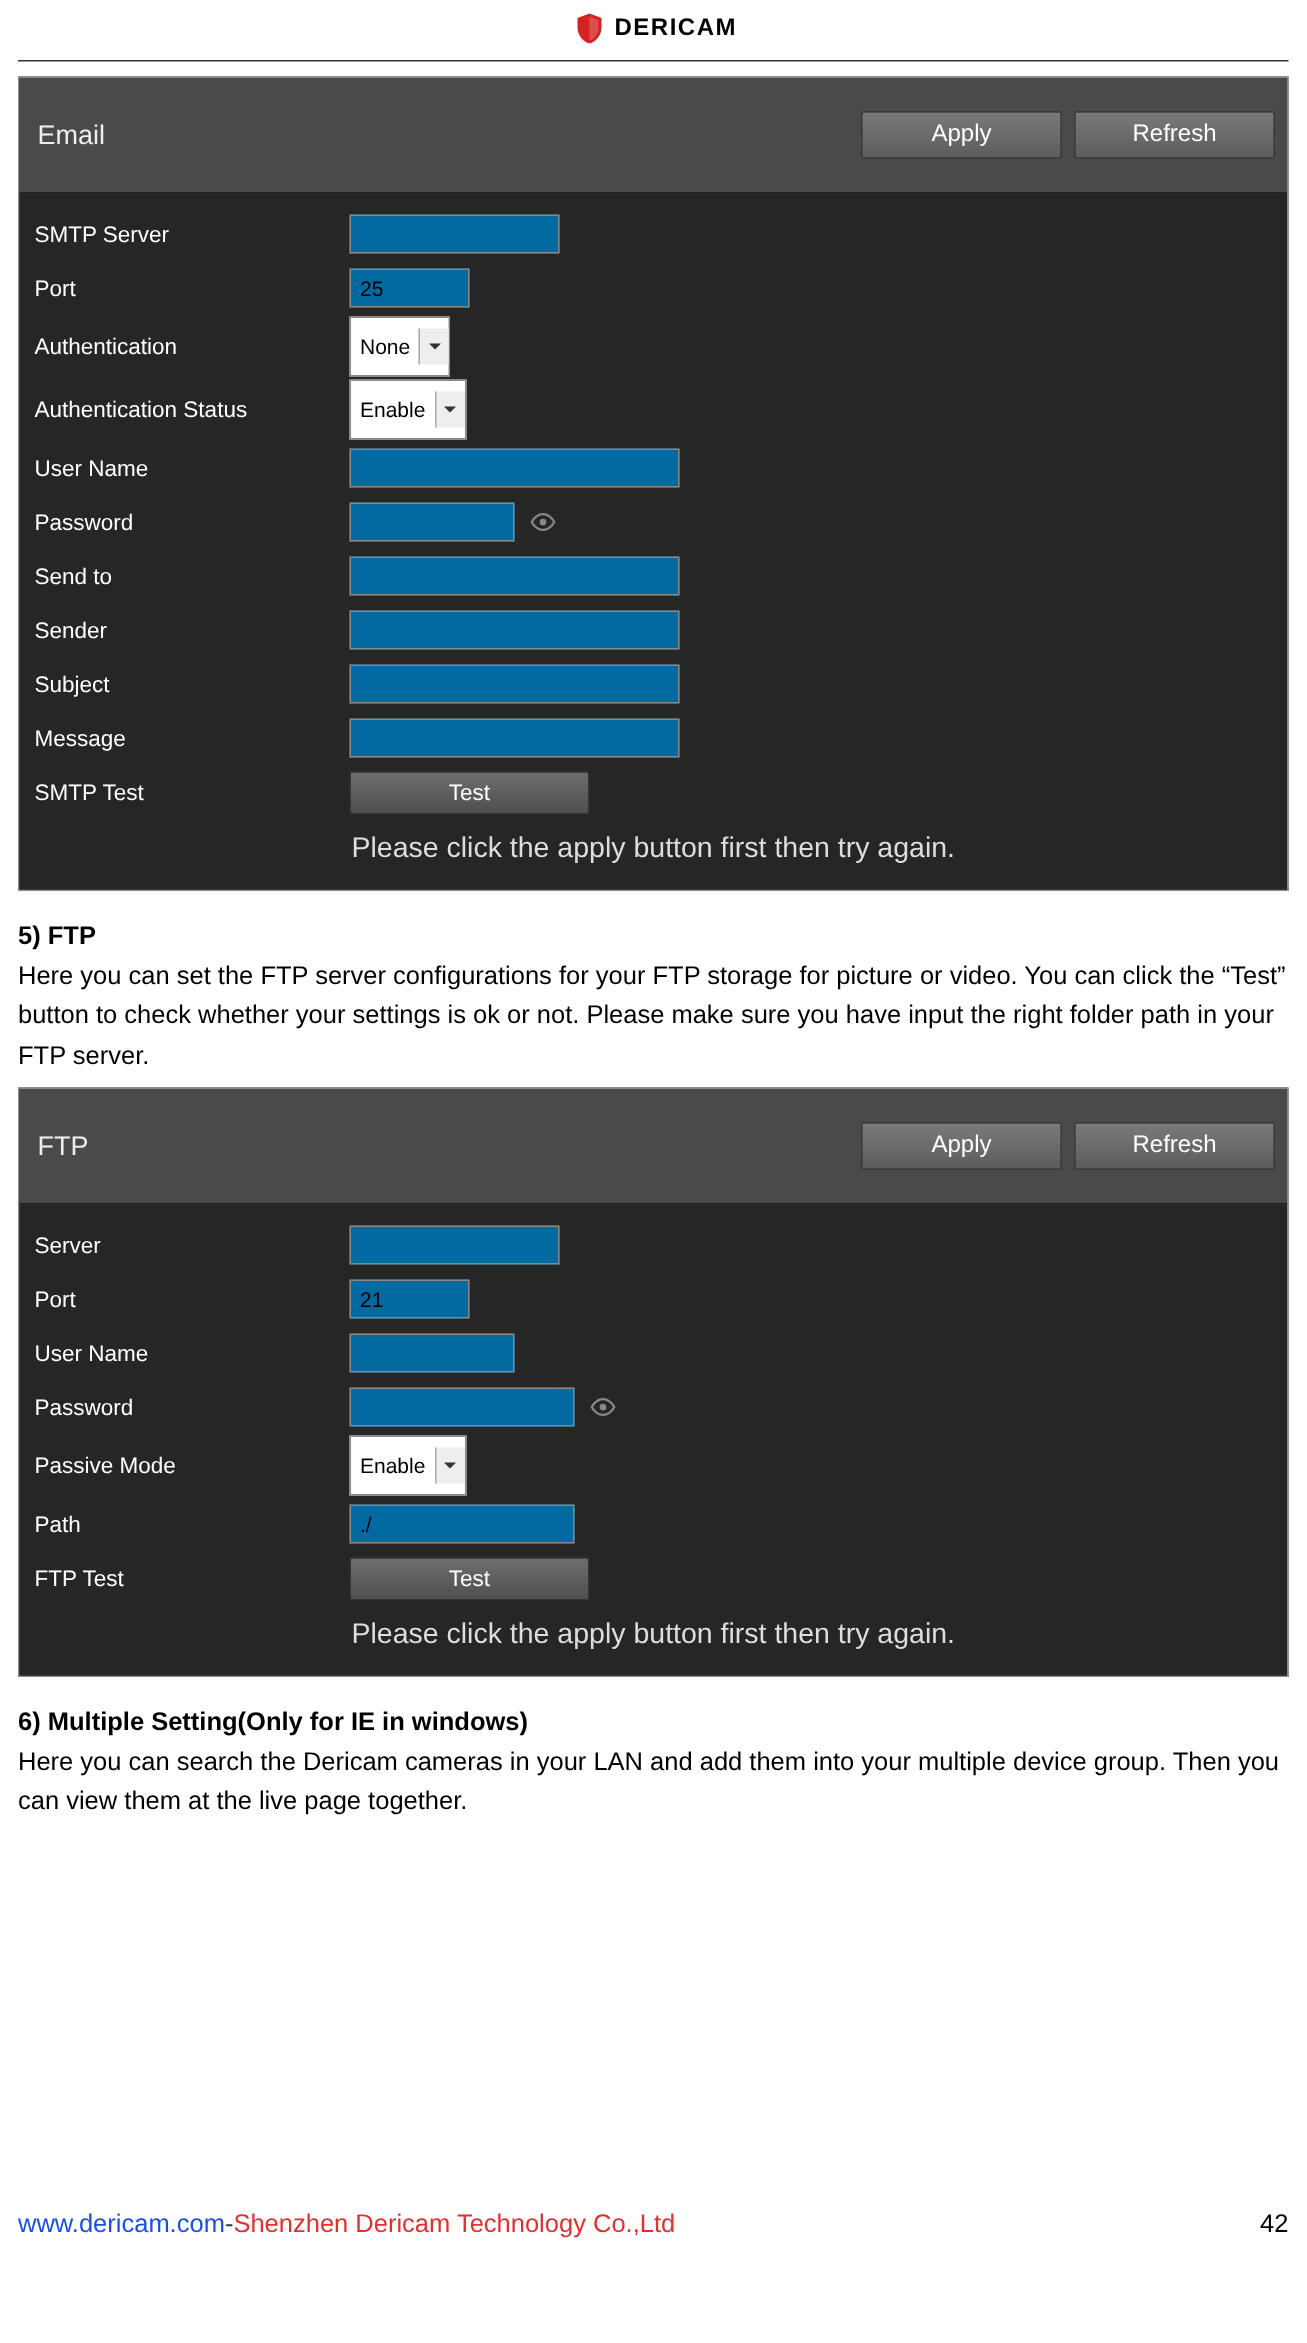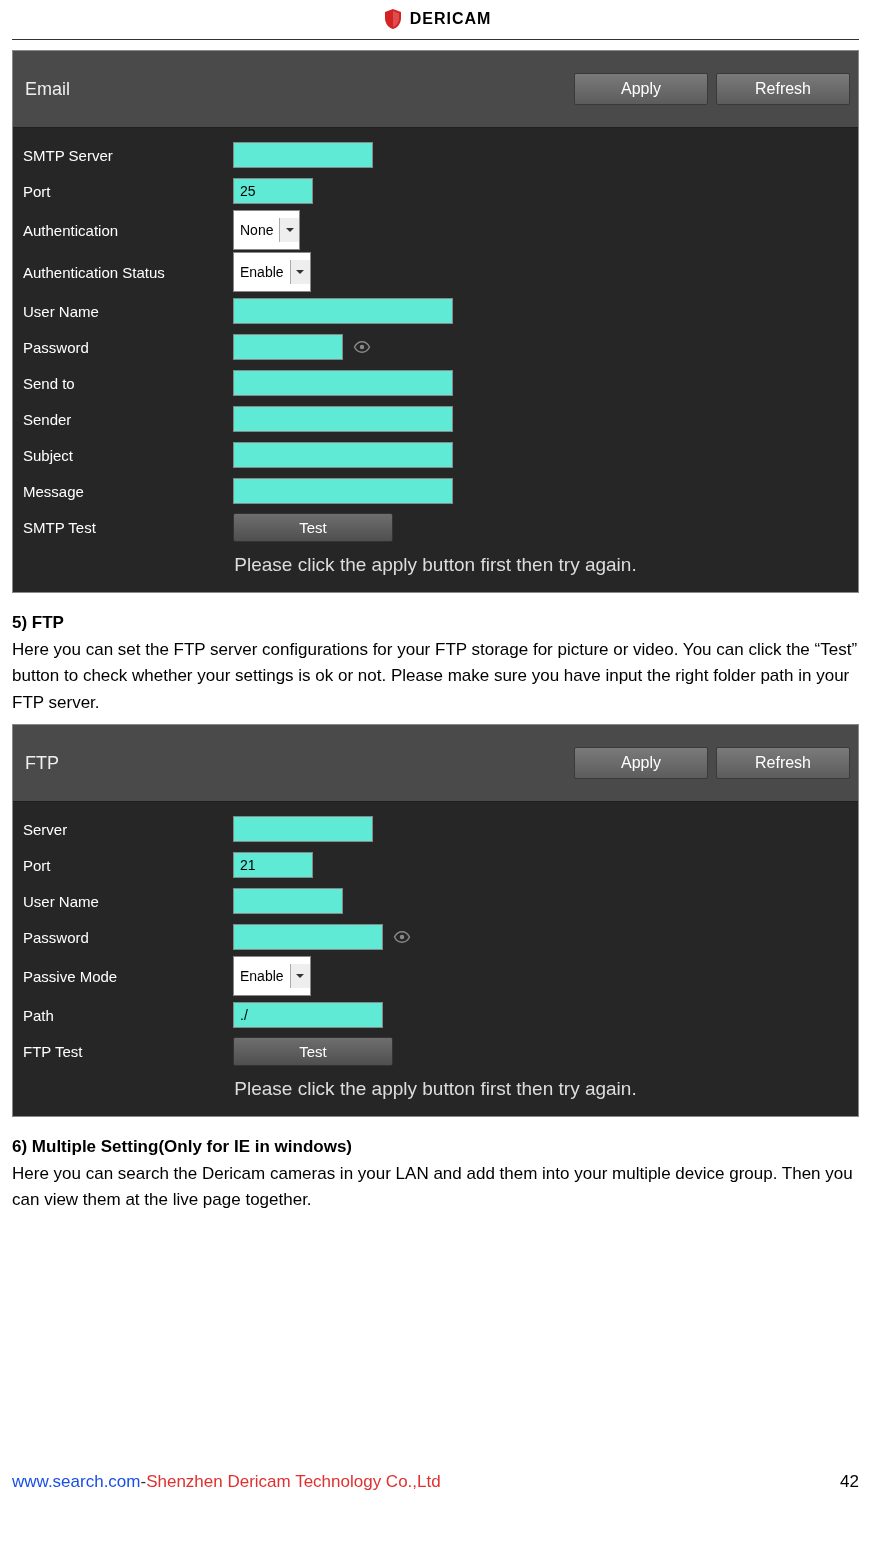--- a/index.html
+++ b/index.html
@@ -81,21 +81,21 @@
     align-items: center;
     min-height: 34px;
     margin: 2px 0;
   }
   .row-label {
     width: 210px;
     color: #fff;
     font-size: 15px;
   }
   .txt {
-    background: #5eead4;
+    background: #0369a1;
     border: 1px solid #888;
     height: 26px;
     padding: 2px 6px;
     font-size: 14px;
   }
   .txt.w-md { width: 220px; }
   .txt.w-sm { width: 110px; }
   .txt.w-xs { width: 80px; }
   .sel {
     display: inline-flex;
@@ -315,16 +315,16 @@
     </div>
   </div>
 
   <div class="hdr">6) Multiple Setting(Only for IE in windows)</div>
   <div class="para">Here you can search the Dericam cameras in your LAN and add them into your multiple device group. Then you can view them at the live page together.</div>
 
 </div>
 
 <div class="footer">
   <span>
-    <span class="site">www.search.com</span><span class="dash">-</span><span class="company">Shenzhen Dericam Technology Co.,Ltd</span>
+    <span class="site">www.dericam.com</span><span class="dash">-</span><span class="company">Shenzhen Dericam Technology Co.,Ltd</span>
   </span>
   <span class="pageno">42</span>
 </div>
 
 </body></html>

